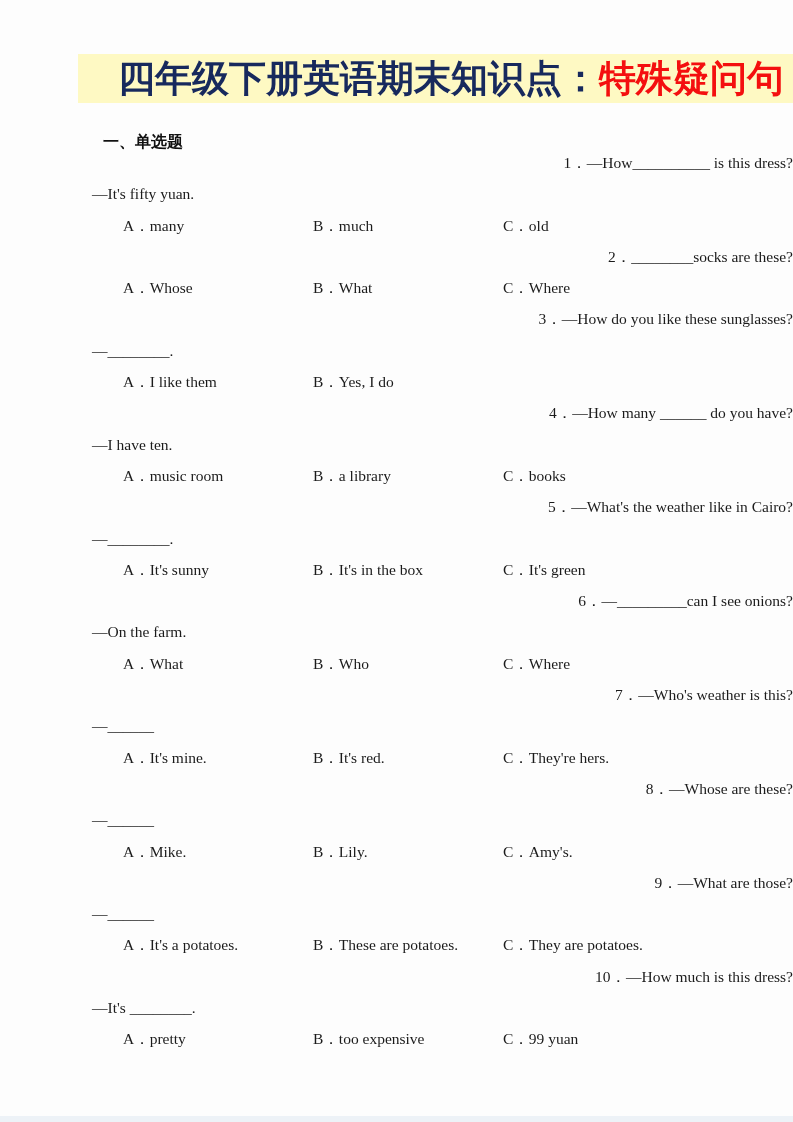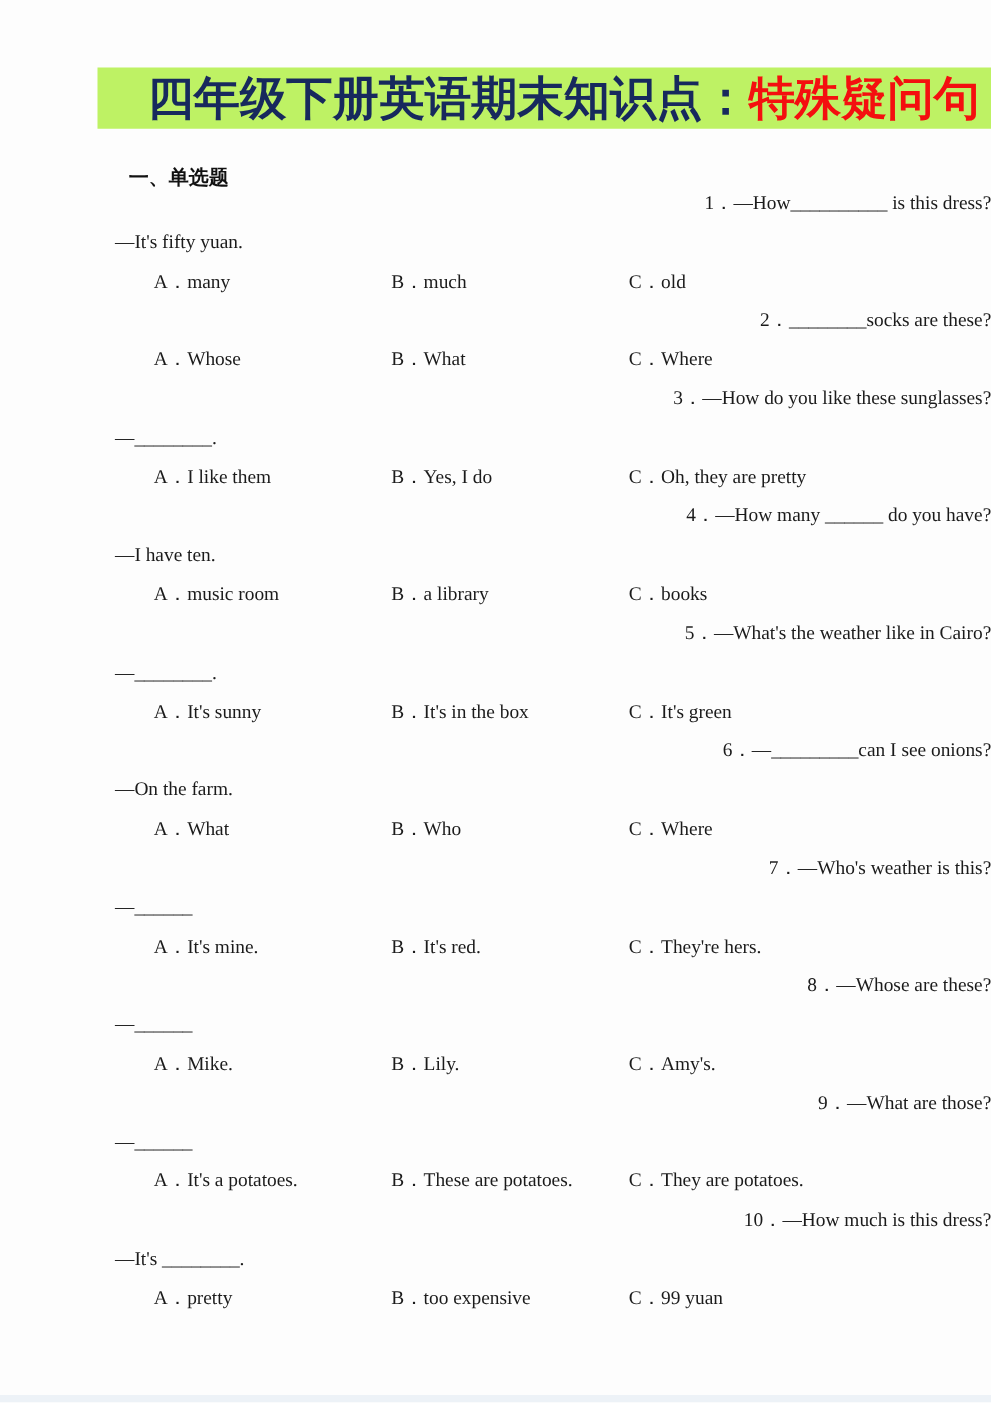--- a/index.html
+++ b/index.html
@@ -39,21 +39,21 @@
   .bottom-strip {
     position:absolute; left:0; bottom:0;
     width:100%; height:6px; background:#edf2f7;
   }
 </style>
 </head>
 <body>
 
 <div class="page">
 
-  <div class="title-banner" style="background: #bef264; color: rgb(23, 41, 93); padding-left: 40px;"><span>四年级下册英语期末知识点：</span><span class="hl" style="color: rgb(244, 15, 15);">特殊疑问句</span></div>
+  <div class="title-banner" style="background: #fef9c3; color: rgb(23, 41, 93); padding-left: 40px;"><span>四年级下册英语期末知识点：</span><span class="hl" style="color: rgb(244, 15, 15);">特殊疑问句</span></div>
 
   <div class="section-heading">一、单选题</div>
 
   <div class="doc-body">
 
     <div class="qb">
       <div class="line q-line"><span class="q-num">1．</span><span>—How__________ is this dress?</span></div>
       <div class="line a-line">—It's fifty yuan.</div>
       <div class="line opt-row">
         <span class="opt opt-a"><span>A．</span><span>many</span></span>
@@ -70,21 +70,20 @@
         <span class="opt opt-c"><span>C．</span><span>Where</span></span>
       </div>
     </div>
 
     <div class="qb">
       <div class="line q-line"><span class="q-num">3．</span><span>—How do you like these sunglasses?</span></div>
       <div class="line a-line">—________.</div>
       <div class="line opt-row">
         <span class="opt opt-a"><span>A．</span><span>I like them</span></span>
         <span class="opt opt-b"><span>B．</span><span>Yes, I do</span></span>
-        <span class="opt opt-c"><span>C．</span><span>Oh, they are pretty</span></span>
       </div>
     </div>
 
     <div class="qb">
       <div class="line q-line"><span class="q-num">4．</span><span>—How many ______ do you have?</span></div>
       <div class="line a-line">—I have ten.</div>
       <div class="line opt-row">
         <span class="opt opt-a"><span>A．</span><span>music room</span></span>
         <span class="opt opt-b"><span>B．</span><span>a library</span></span>
         <span class="opt opt-c"><span>C．</span><span>books</span></span>

